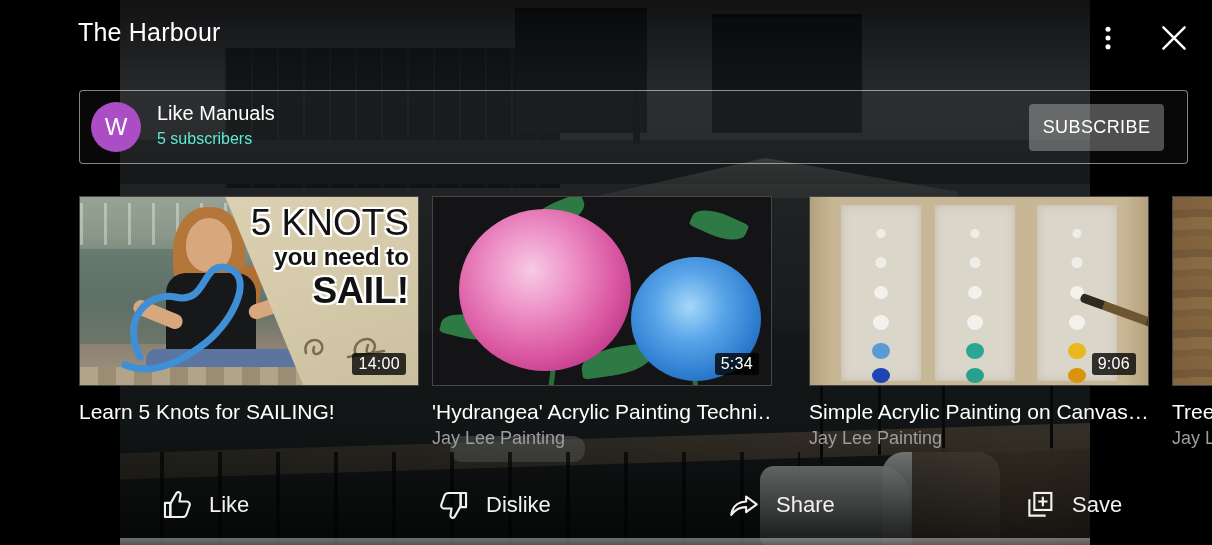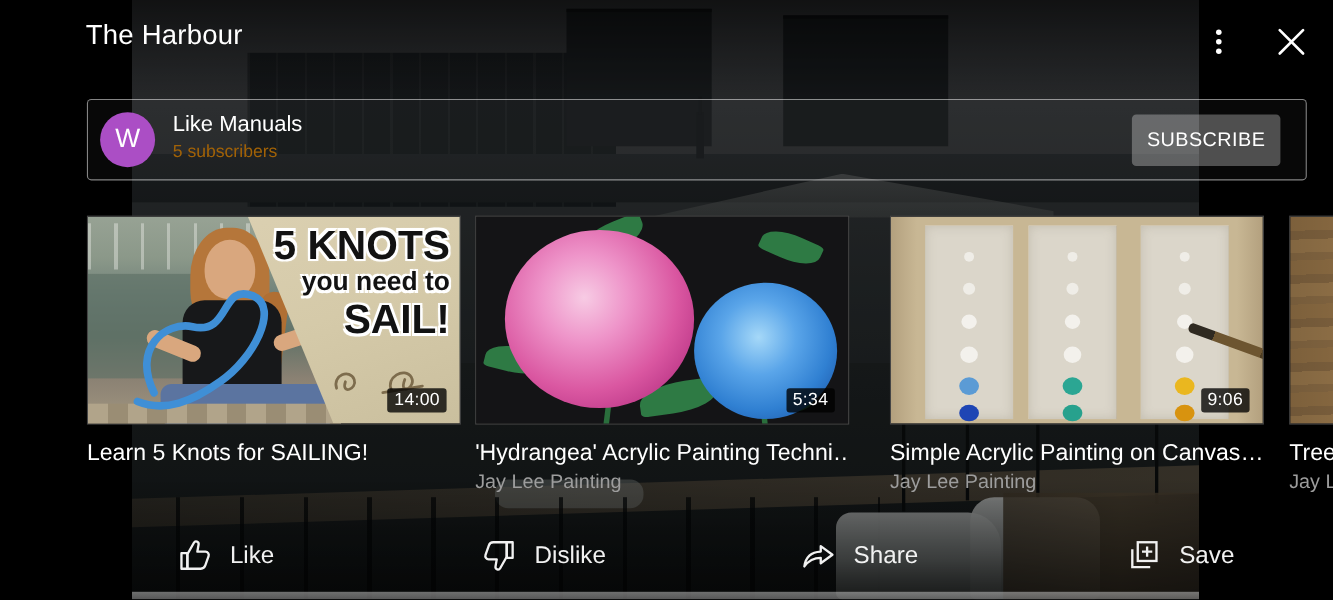--- a/index.html
+++ b/index.html
@@ -46,21 +46,21 @@
   .iconbtn{display:flex;align-items:center;justify-content:center;cursor:pointer;}
   .kebab{left:1092px;top:22px;width:32px;height:32px;}
   .closex{left:1156px;top:20px;width:36px;height:36px;}
 
   
   .chpanel{left:79px;top:90px;width:1109px;height:74px;box-sizing:border-box;border-radius:4px;
     border:1px solid rgba(255,255,255,.5);background:rgba(255,255,255,.03);}
   .avatar{left:11px;top:11px;width:50px;height:50px;border-radius:50%;background:#ab4ec5;
     display:flex;align-items:center;justify-content:center;font-size:24px;color:#fff;cursor:pointer;}
   .chname{left:77px;top:11px;font-size:20px;color:#fff;}
-  .chsubs{left:77px;top:39px;font-size:16px;color:#a16207;}
+  .chsubs{left:77px;top:39px;font-size:16px;color:#5eead4;}
   .subscribe{right:23px;top:13px;width:135px;height:47px;border-radius:4px;background:rgba(255,255,255,.29);
     display:flex;align-items:center;justify-content:center;font-size:18px;font-weight:500;letter-spacing:.4px;color:#fff;cursor:pointer;}
 
   
   .card{position:absolute;top:196px;width:340px;cursor:pointer;}
   .c1{left:79px;} .c2{left:432px;} .c3{left:809px;} .c4{left:1172px;}
   .thumb{position:relative;width:340px;height:190px;overflow:hidden;background:#111;
     box-sizing:border-box;border:1px solid rgba(255,255,255,.22);}
   .dur{position:absolute;right:12px;bottom:10px;background:rgba(0,0,0,.78);color:#fff;
     font-size:16px;line-height:16px;padding:3px 6px;border-radius:3px;letter-spacing:.3px;}
@@ -78,21 +78,21 @@
   .t1-vest{left:86px;top:76px;width:90px;height:102px;background:#17181a;border-radius:20px 20px 0 0;}
   .t1-armL{left:52px;top:110px;width:52px;height:15px;background:#d9a77e;border-radius:8px;transform:rotate(22deg);}
   .t1-armR{left:168px;top:102px;width:48px;height:15px;background:#d9a77e;border-radius:8px;transform:rotate(-18deg);}
   .t1-jeans{left:66px;top:152px;width:158px;height:38px;background:#5b74a0;border-radius:10px;}
   .t1-deck{left:0;top:170px;width:230px;height:20px;background:repeating-linear-gradient(90deg,#b1a48a 0 18px,#9a8d74 18px 36px);}
   .t1-rope{left:0;top:0;}
   .t1-panel{inset:0;clip-path:polygon(43% 0,100% 0,100% 100%,66% 100%);
     background:linear-gradient(160deg,#ddd2b4 0%,#d5caa9 55%,#cabf9e 100%);}
   .t1-text{position:absolute;right:9px;top:6px;text-align:right;color:#121212;
     text-shadow:-2px -2px 0 #fff,2px -2px 0 #fff,-2px 2px 0 #fff,2px 2px 0 #fff,0 0 4px #fff;}
-  .t1-l1{font-size:37px;font-weight:700;line-height:40px;}
+  .t1-l1{font-size:37px;font-weight:400;line-height:40px;}
   .t1-l2{font-size:24px;font-weight:800;line-height:27px;}
   .t1-l3{font-size:37px;font-weight:900;line-height:42px;}
   .t1-knots-doodle{right:30px;bottom:18px;opacity:.85;}
 
   
   .t2-bg{inset:0;background:#141416;}
   .leaf{position:absolute;background:#2e7a44;border-radius:60% 10% 60% 10%;}
   .stem{position:absolute;width:5px;background:#2a6e3c;}
   .t2-pink{left:26px;top:12px;width:172px;height:162px;border-radius:50%;
     background:radial-gradient(circle at 42% 38%,#f7cbe4 0%,#ee94c9 28%,#da57a1 60%,#b93485 84%,rgba(185,52,133,0) 100%);}

